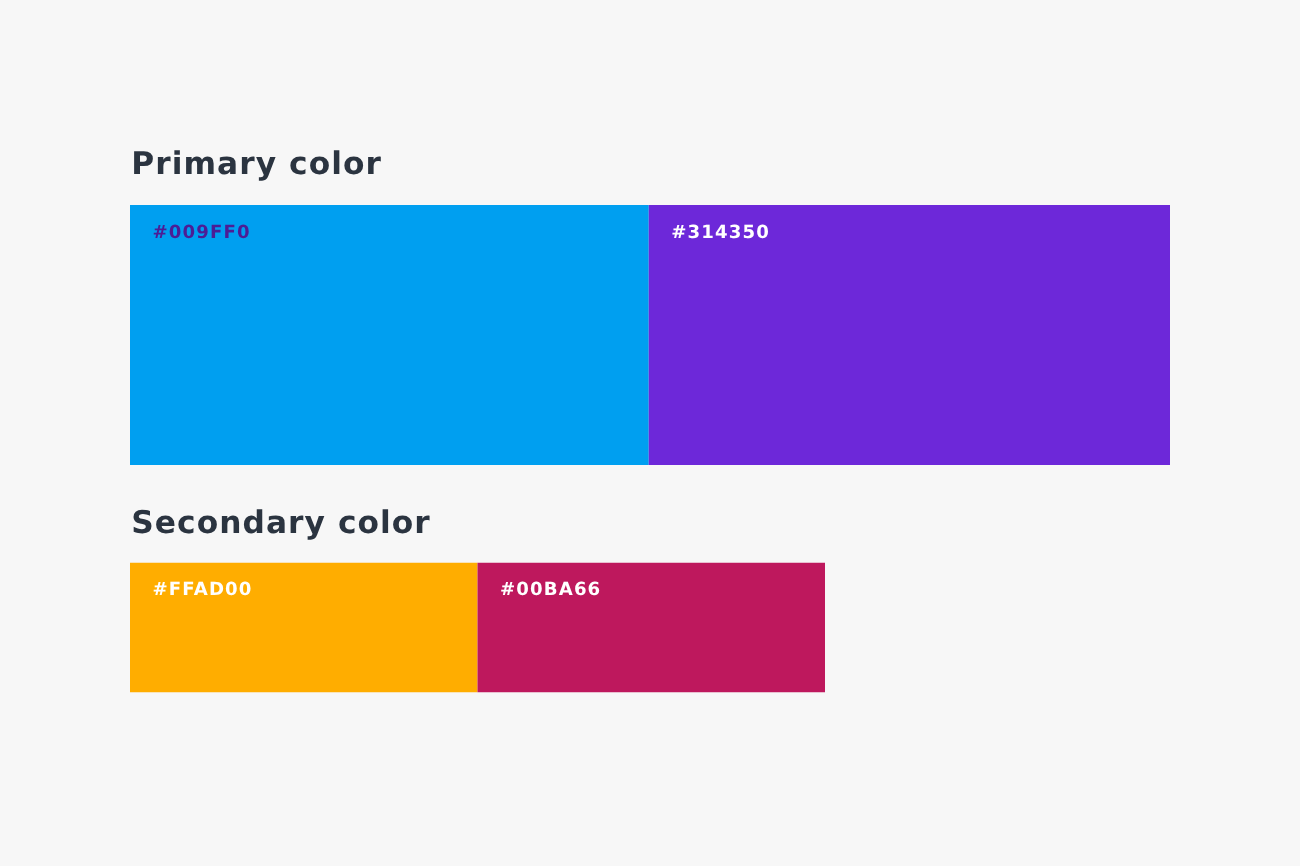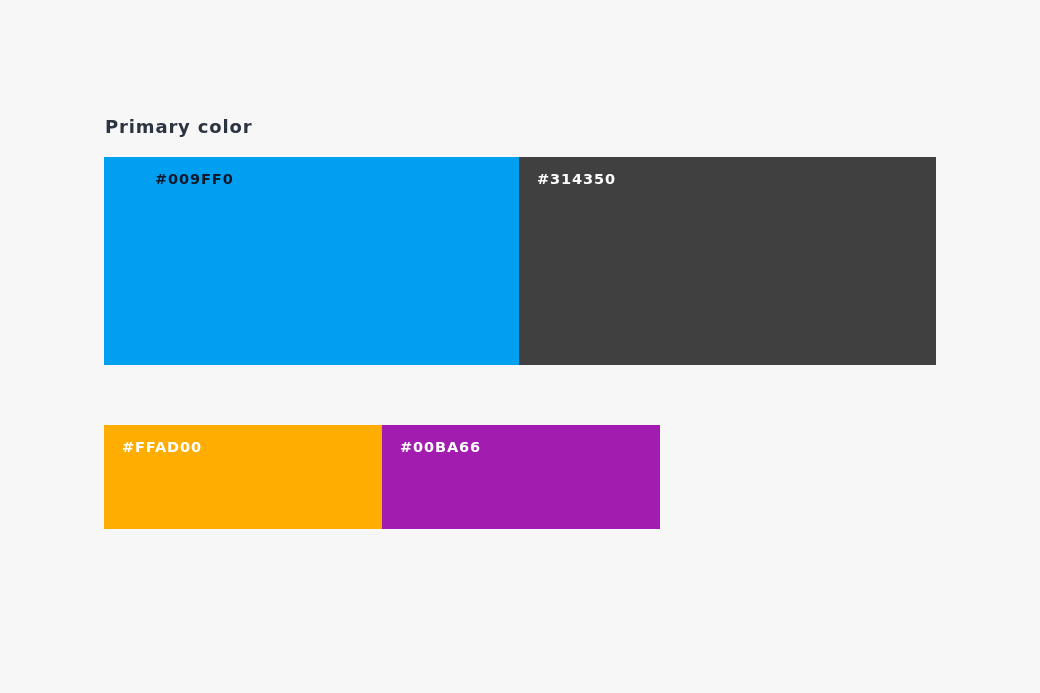--- a/index.html
+++ b/index.html
@@ -28,21 +28,21 @@
   .palette-section {
     position: absolute;
     left: 0;
     width: 832px;
   }
 
   #section-primary   { top: 118px; }
   #section-secondary { top: 405px; }
 
   .section-heading {
-    font-size: 18px;
+    font-size: 25px;
     font-weight: bold;
     letter-spacing: 0.85px;
     color: #2B3440;
     line-height: 1;
     margin: 0;
     padding: 0 0 0 1px;
     white-space: nowrap;
     font-family: "DejaVu Sans", "Liberation Sans", sans-serif;
   }
 
@@ -85,38 +85,39 @@
 </head>
 <body style="background: rgb(247, 247, 247);">
 
 <div id="palette-page">
 
   <section class="palette-section" id="section-primary">
     <h2 class="section-heading" style="color: rgb(43, 52, 64);">Primary color</h2>
     <div class="swatch-row" id="swatch-row-primary" style="height: 208px;">
 
       <div class="swatch" id="swatch-primary-blue" style="background: rgb(0, 159, 240); width: 415px;">
-        <span class="swatch-label" style="color: #0f172a; margin-left: 33px;">#009FF0</span>
+        <span class="swatch-label" style="color: #4c1d95;">#009FF0</span>
       </div>
 
-      <div class="swatch" id="swatch-primary-slate" style="background: #404040; width: 417px;">
+      <div class="swatch" id="swatch-primary-slate" style="background: #6d28d9; width: 417px;">
         <span class="swatch-label" style="color: rgb(255, 255, 255);">#314350</span>
       </div>
 
     </div>
   </section>
 
   <section class="palette-section" id="section-secondary">
+    <h2 class="section-heading" style="color: rgb(43, 52, 64);">Secondary color</h2>
     <div class="swatch-row" id="swatch-row-secondary" style="height: 104px;">
 
 
       <div class="swatch" id="swatch-secondary-orange" style="background: rgb(255, 173, 0); width: 278px;">
         <span class="swatch-label" style="color: rgb(255, 255, 255); text-align: right;">#FFAD00</span>
       </div>
 
-      <div class="swatch" id="swatch-secondary-green" style="background: #a21caf; width: 278px;">
+      <div class="swatch" id="swatch-secondary-green" style="background: #be185d; width: 278px;">
         <span class="swatch-label" style="color: rgb(255, 255, 255);">#00BA66</span>
       </div>
 
     </div>
   </section>
 
 </div>
 
 </body></html>

